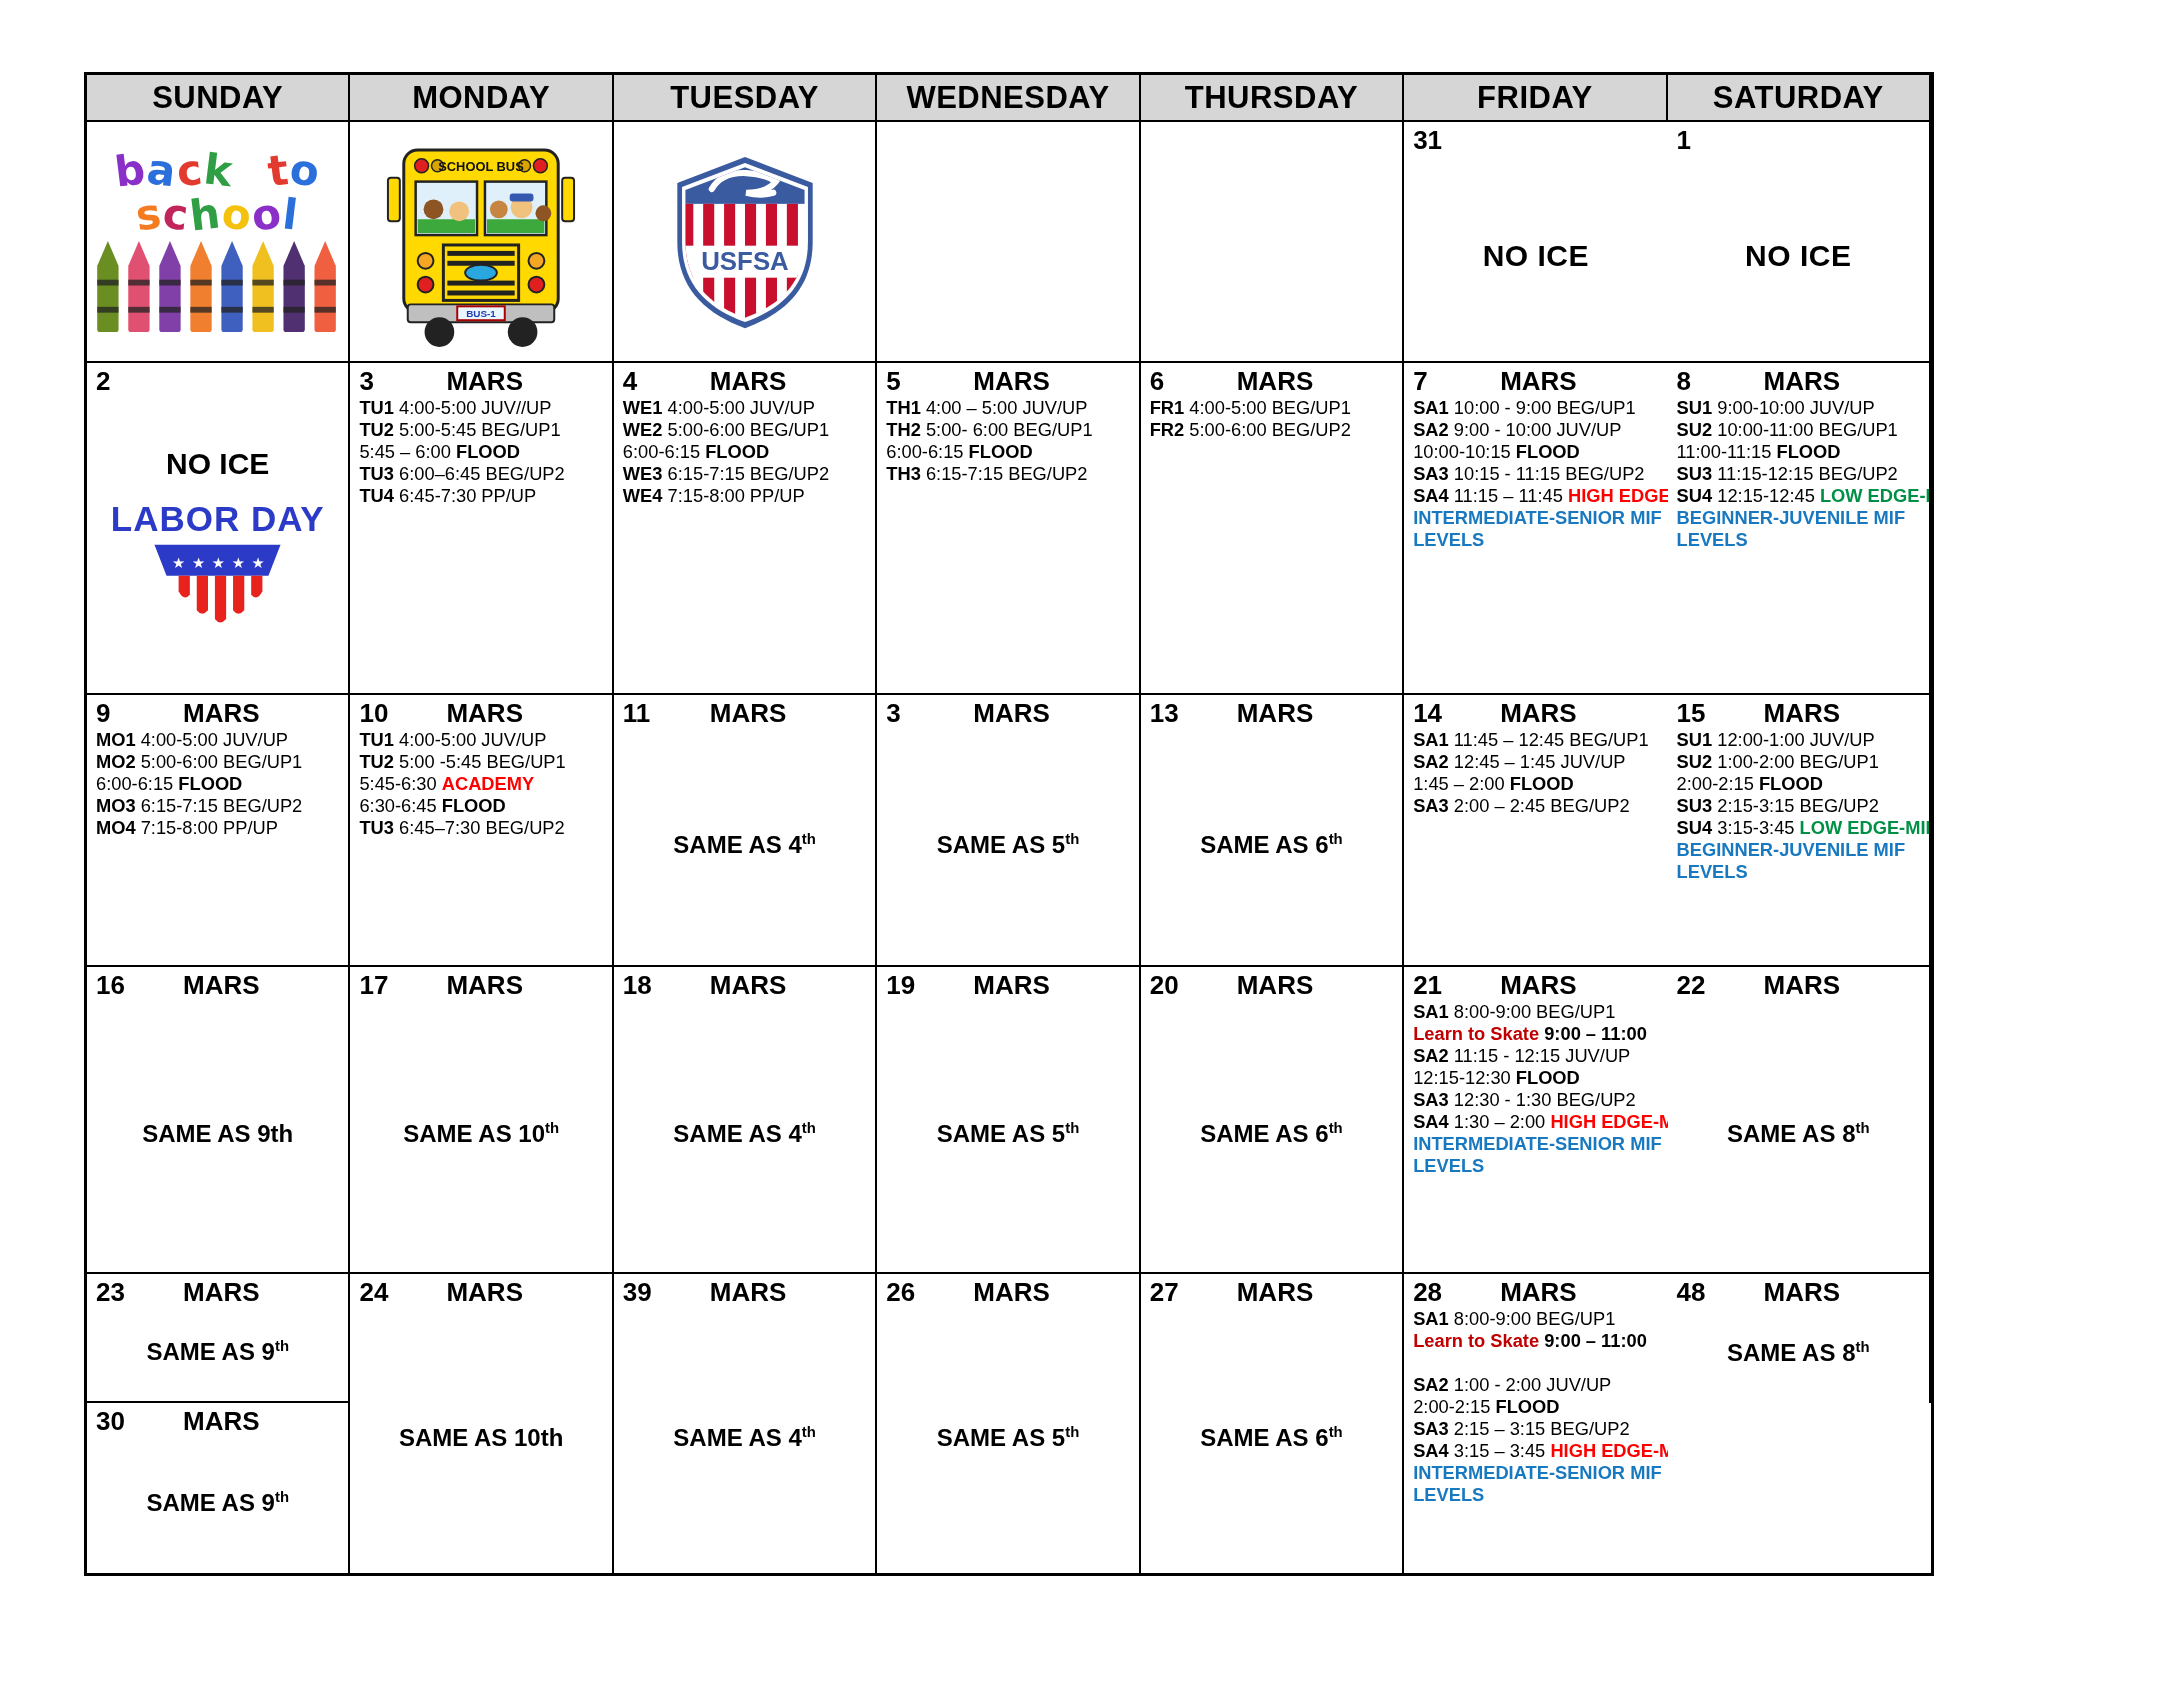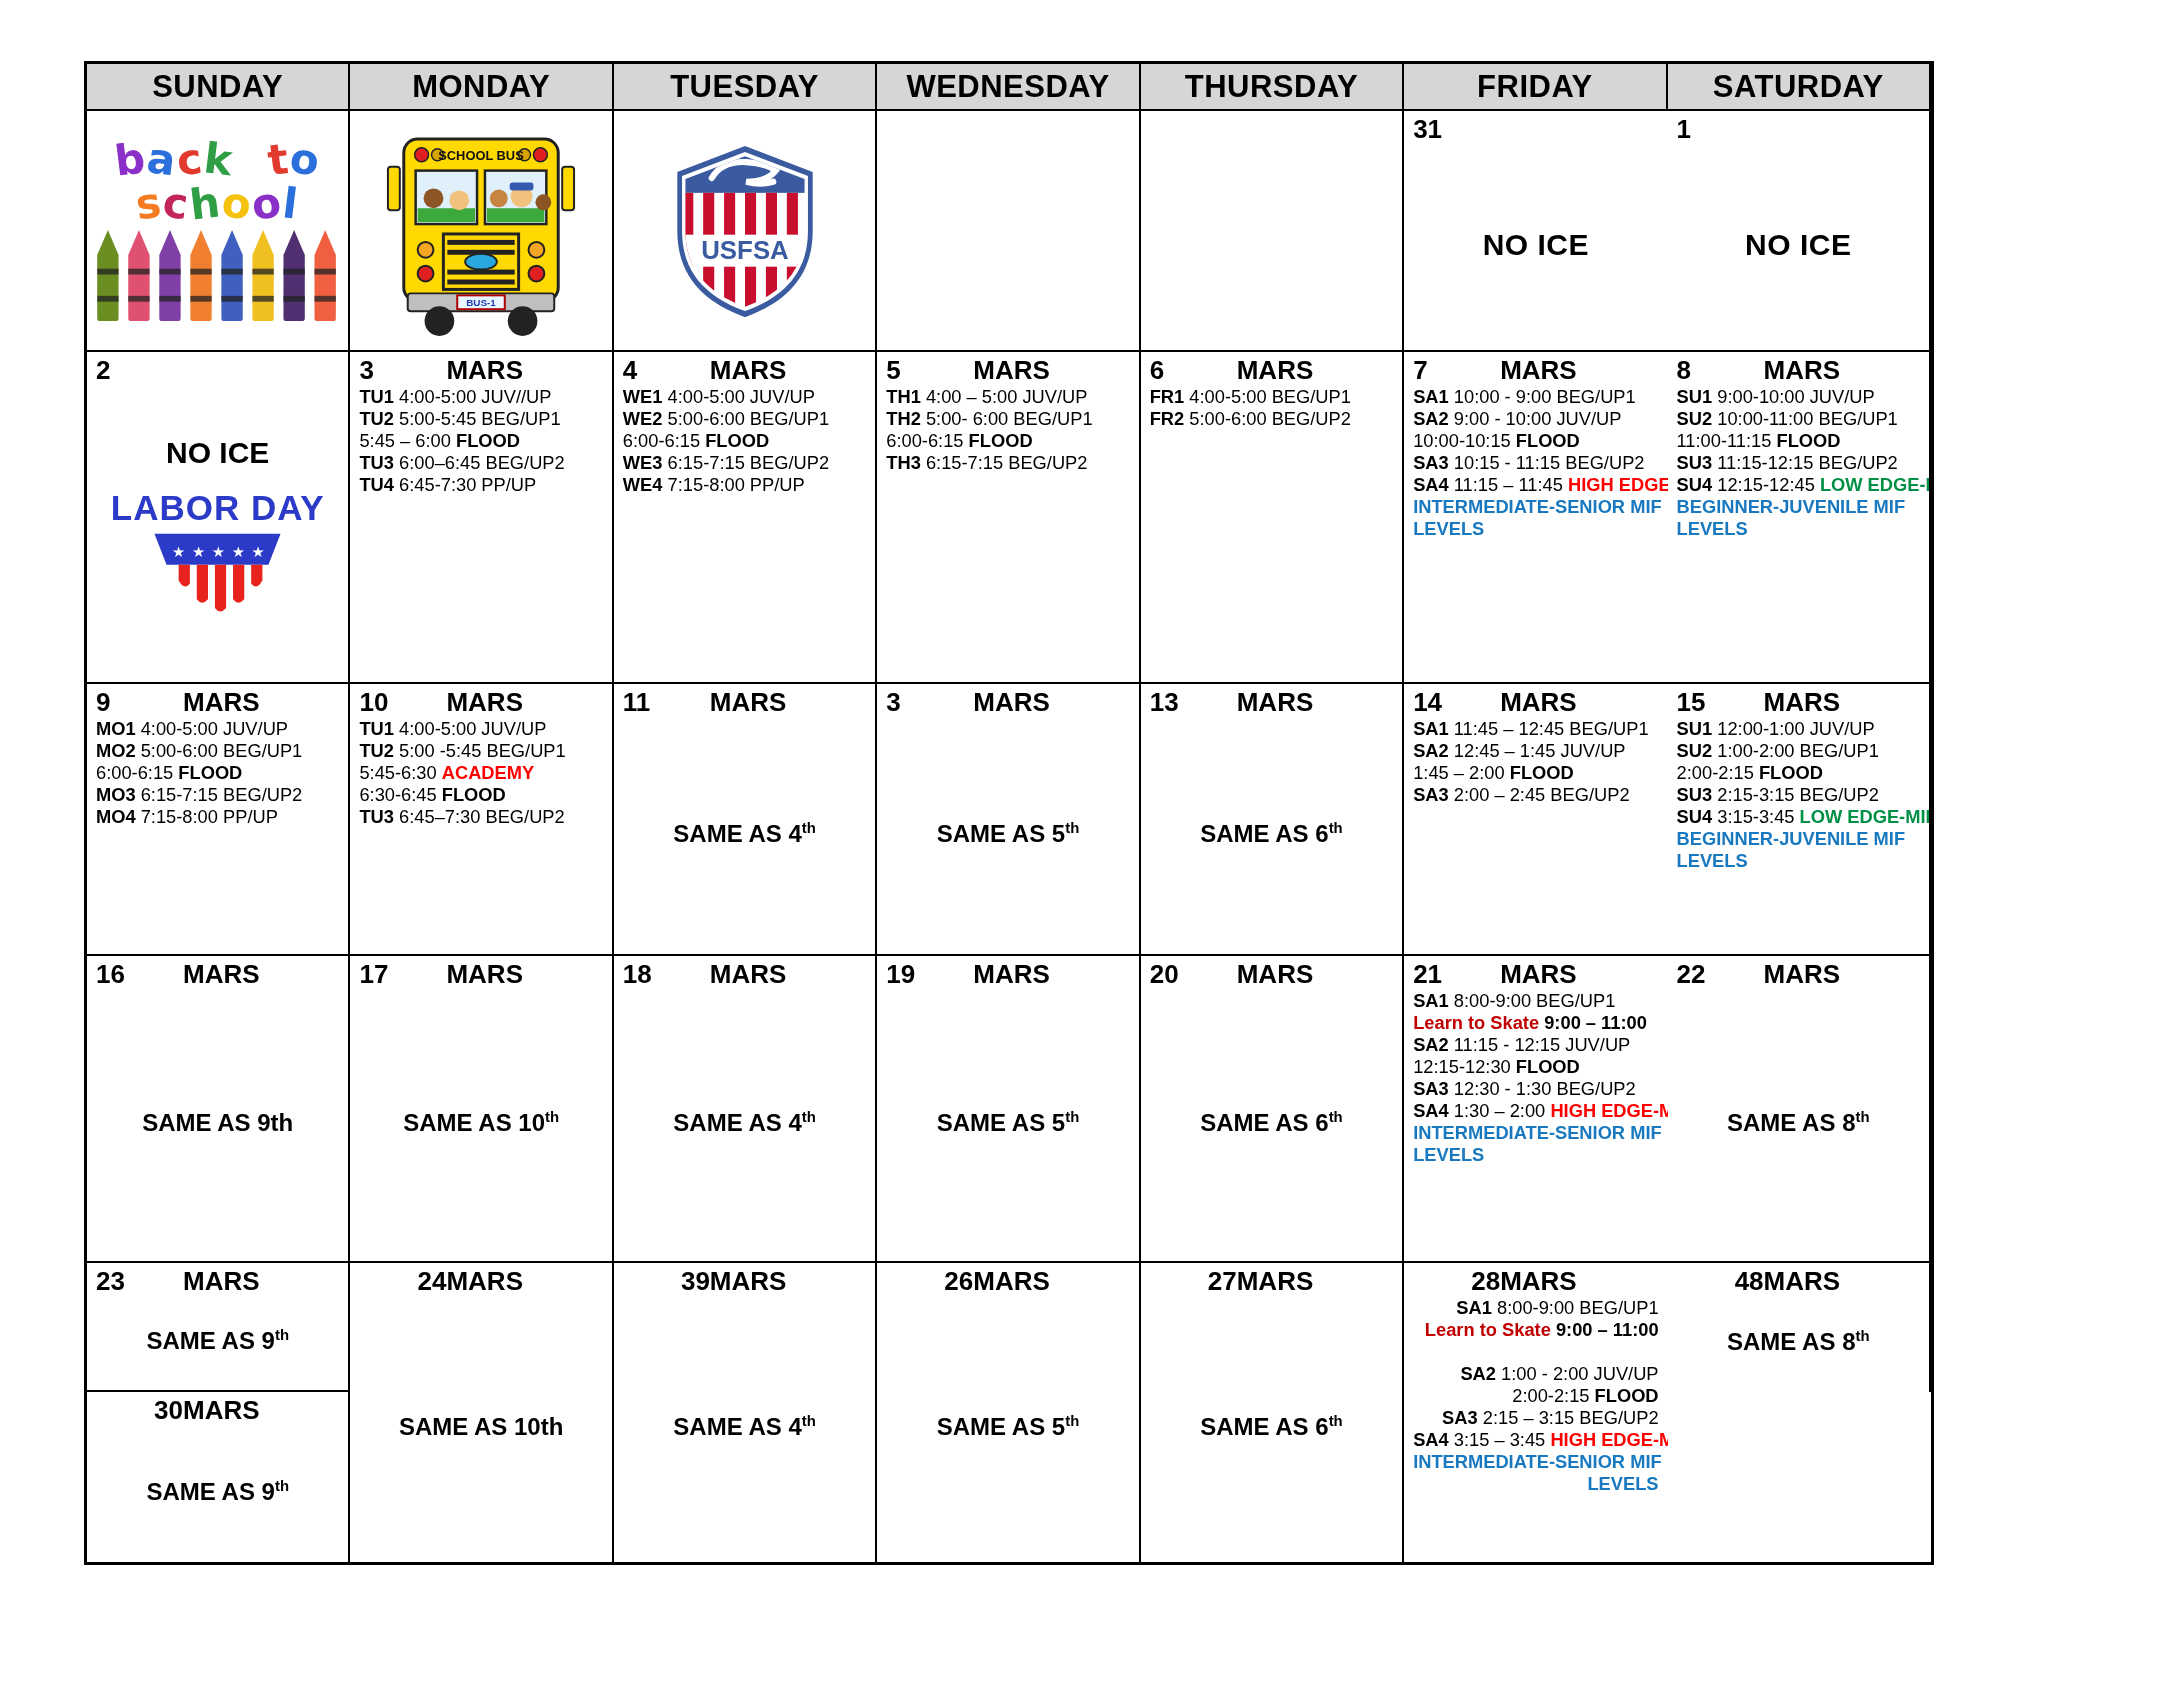--- a/index.html
+++ b/index.html
@@ -1,21 +1,21 @@
 <!DOCTYPE html>
 <html style="--header-bg: #d6d6d6; --blue: #1879C0; --green: #009045; --red: #FF0000; --dark-red: #C00000; --pink: #FF3096; --labor-blue: #2B3BC7; --usfsa-blue: #3A5BA0; --stripe-red: #C8102E;"><head>
 <meta charset="utf-8">
 <style>
   html,body{margin:0;padding:0;background:#fff;}
   body{width:2178px;height:1683px;position:relative;font-family:"Liberation Sans",sans-serif;color:#000;}
-  .page{position:absolute;left:84px;top:61px;width:1850px;}
+  .page{position:absolute;left:84px;top:72px;width:1850px;}
   .calendar{display:grid;grid-template-columns:repeat(7,1fr);grid-template-rows:47px 241px 332px 272px 307px 129px 170px;border:3px solid #000;background:#fff;}
   .cell{border-right:2px solid #000;border-bottom:2px solid #000;position:relative;padding:5px 9px;overflow:hidden;display:flex;flex-direction:column;background:#fff;}
   .cend{border-right:none;}
-  .bend{border-bottom:none;text-align:right;}
+  .bend{border-bottom:none;}
   .tall{grid-row:span 2;}
   .hcell{background:var(--header-bg,#d6d6d6);border-right:2px solid #000;border-bottom:2px solid #000;display:flex;align-items:center;justify-content:center;font-weight:bold;font-size:31px;letter-spacing:0.5px;}
   .dayline{display:flex;align-items:baseline;font-weight:bold;font-size:26px;line-height:1.05;margin-bottom:2px;flex:0 0 auto;}
   .dnum{min-width:87px;}
   .lines{flex:0 0 auto;}
   .line{font-size:18.3px;line-height:1.2;font-weight:normal;white-space:nowrap;}
   .sg-b{font-weight:bold;}
   .sg-red{font-weight:bold;color:var(--red,#f00);}
   .sg-dred{font-weight:bold;color:var(--dark-red,#c00000);margin-top:8px;}
   .sg-grn{font-weight:bold;color:var(--green,#009045);}

